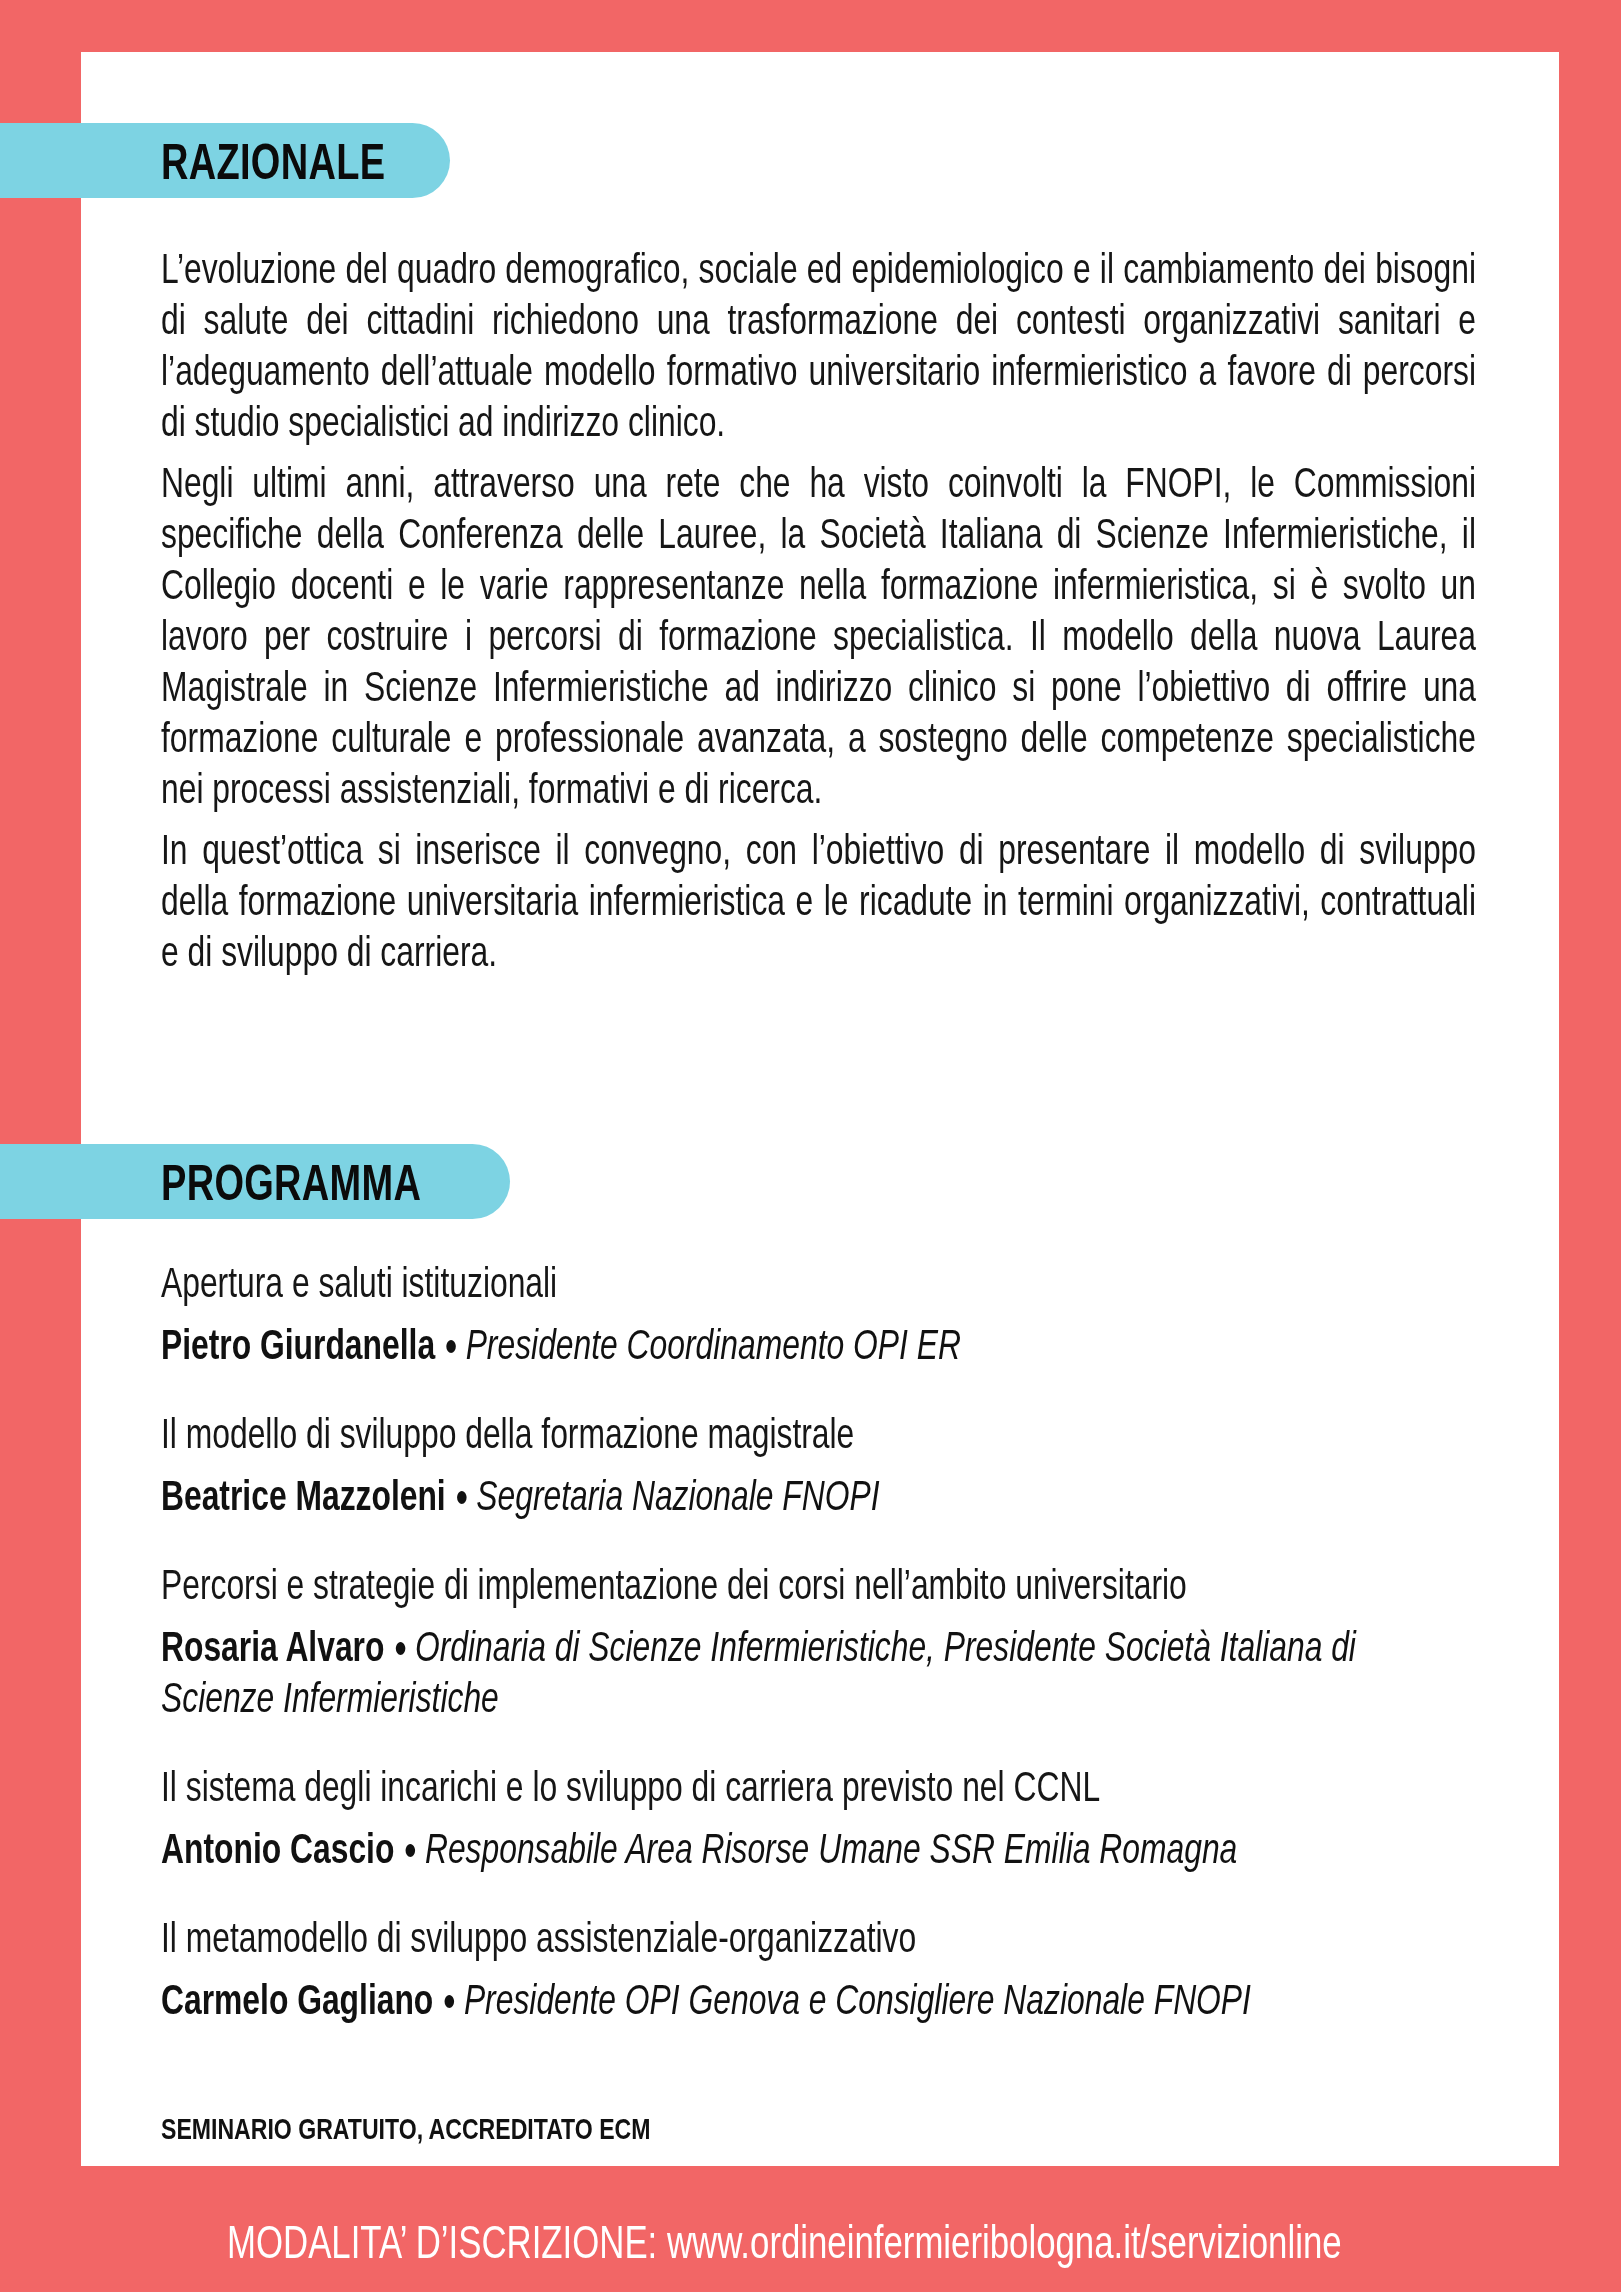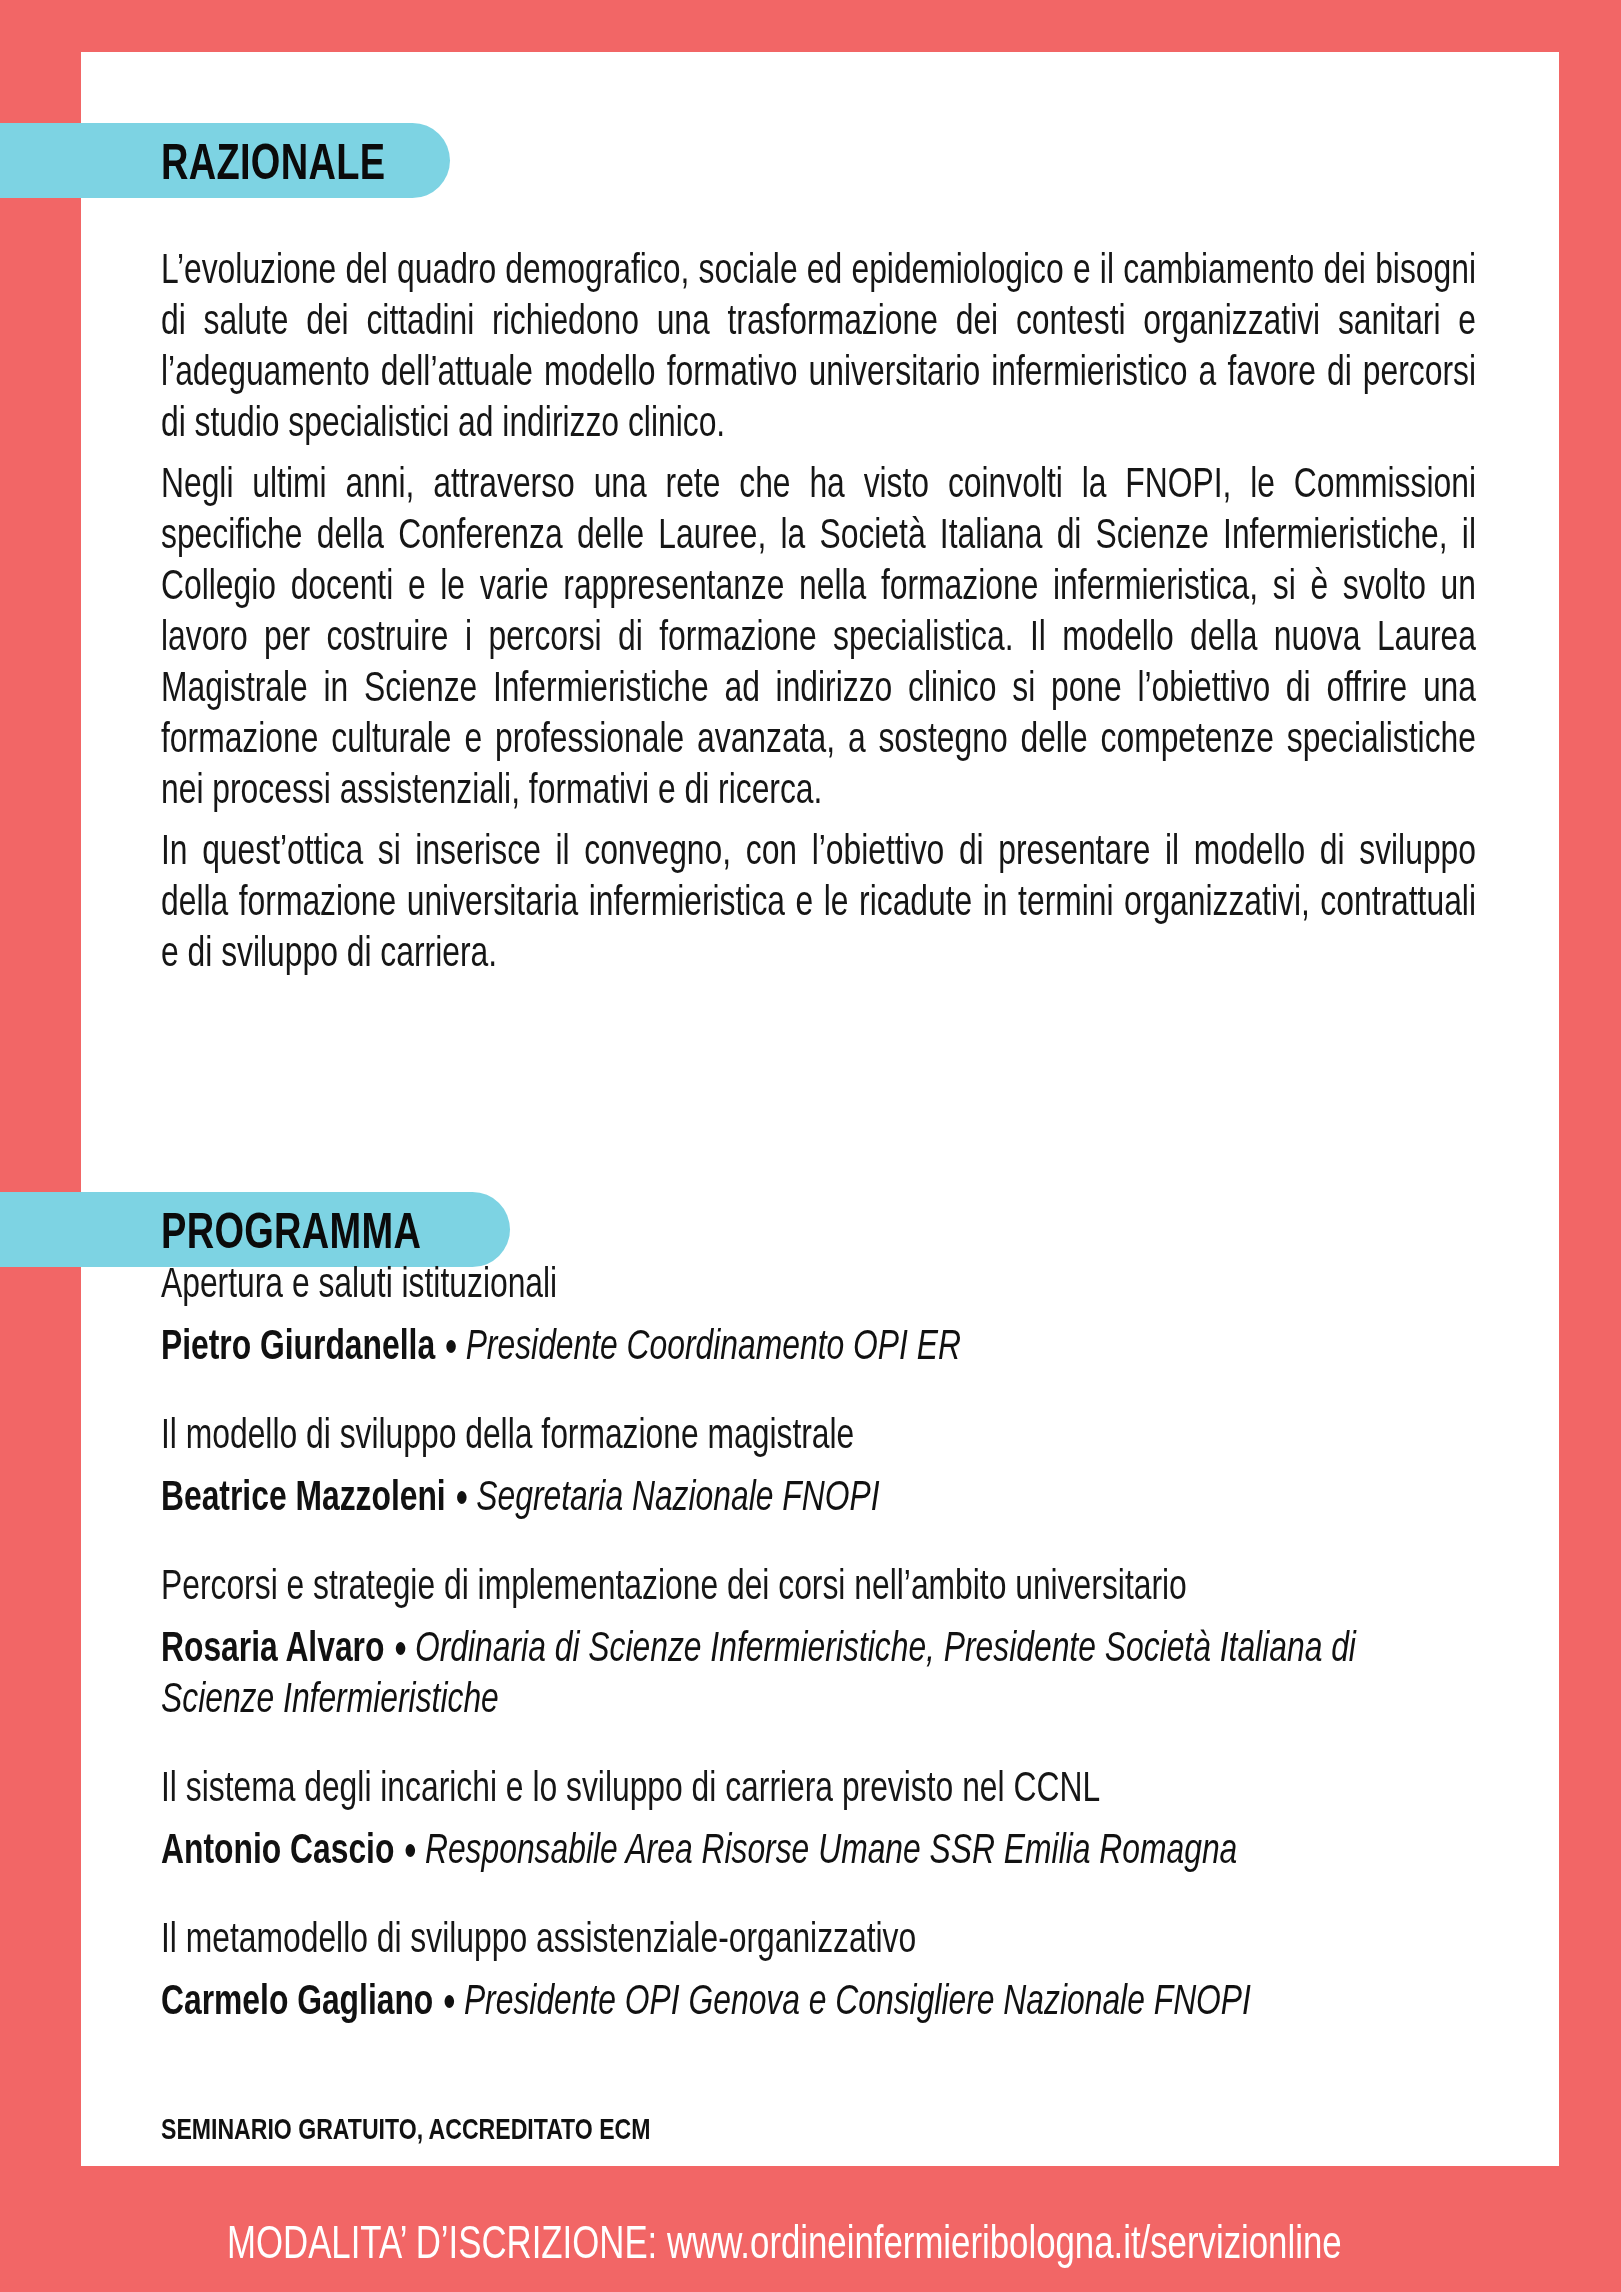--- a/index.html
+++ b/index.html
@@ -16,21 +16,21 @@
   .pill {
     position: absolute; left: 0; background: #7DD3E3;
     border-radius: 0 39px 39px 0; height: 75px;
   }
   .pill-label {
     position: absolute; left: 161px; top: 0; height: 75px; line-height: 79px;
     font-weight: bold; font-size: 50px; color: #0b0b0b; white-space: nowrap;
     transform: scaleX(0.76); transform-origin: left center; letter-spacing: 0.4px;
   }
   #pill-razionale { top: 123px; width: 450px; }
-  #pill-programma { top: 1144px; width: 510px; margin-top: 48px; }
+  #pill-programma { top: 1144px; width: 510px; }
 
   .cond {
     position: absolute; left: 161px; transform-origin: left top; transform: scaleX(0.74);
   }
   .para-block {
     width: 1777px; top: 243px;
   }
   .para {
     font-size: 43px; line-height: 51px; text-align: justify; margin: 0 0 9.9px 0;
     color: #161616;

